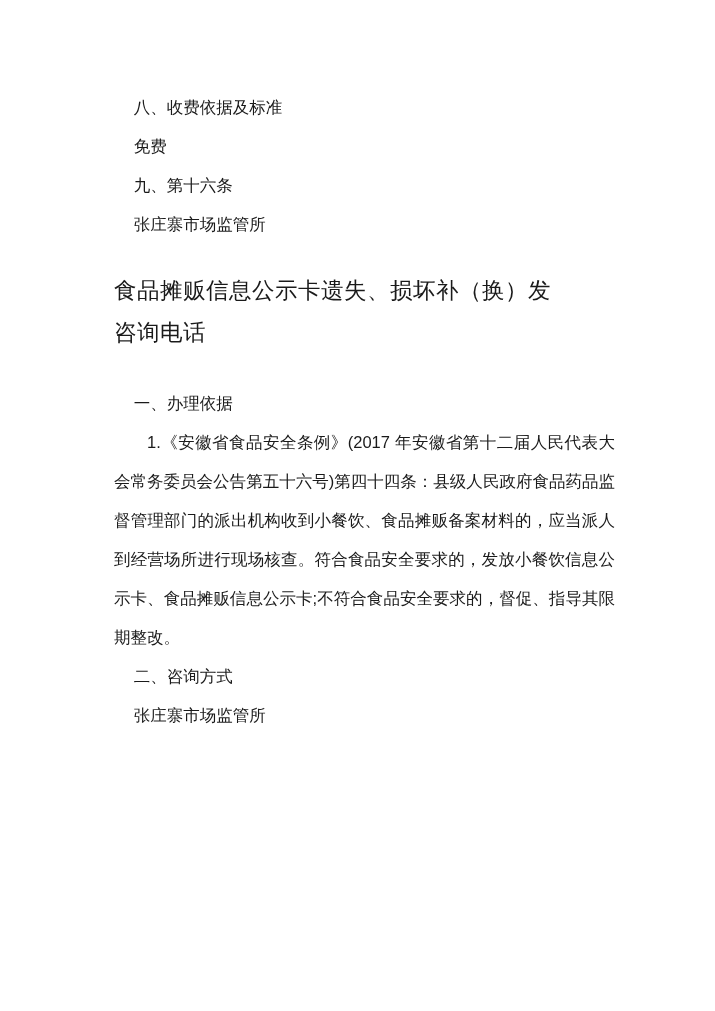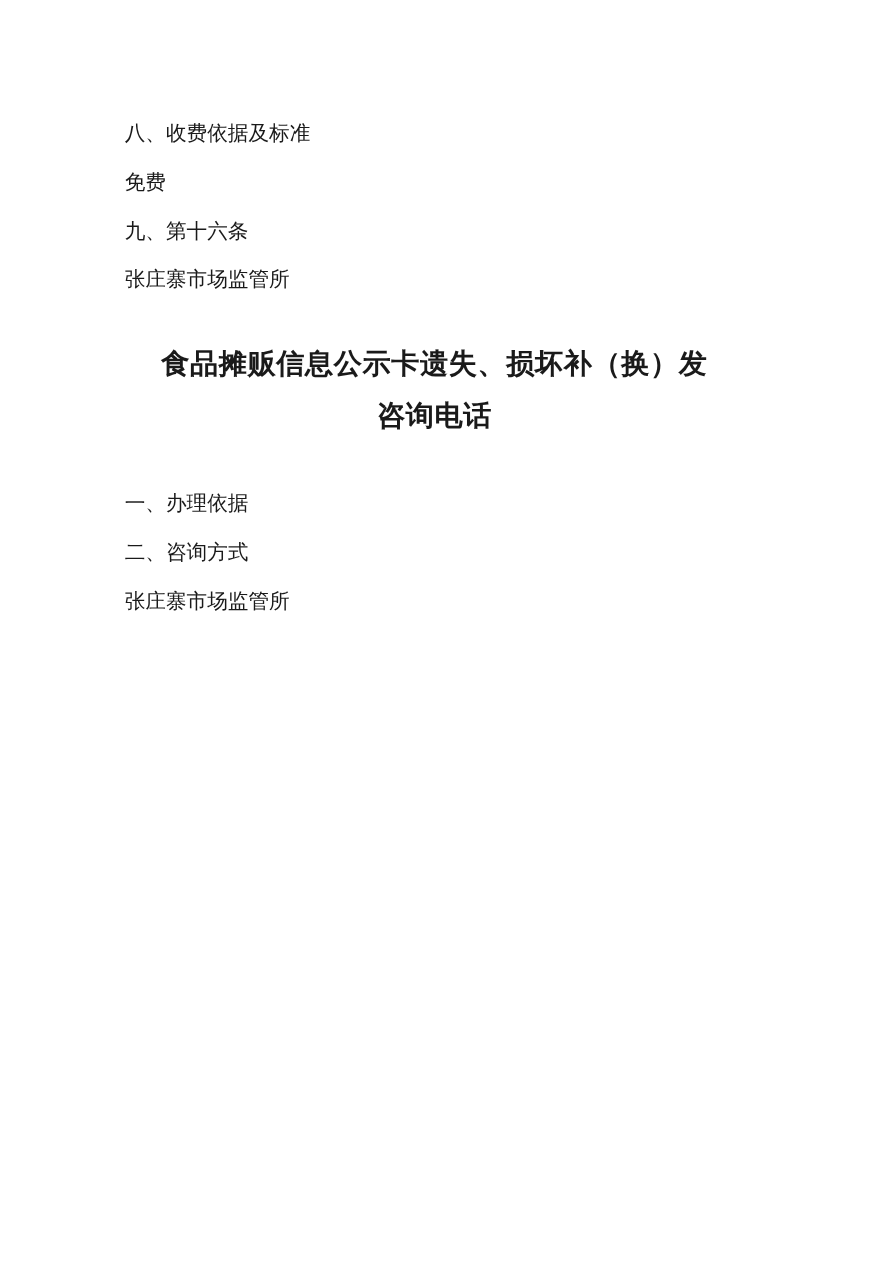--- a/index.html
+++ b/index.html
@@ -12,21 +12,21 @@
     height: 1011px;
     font-family: "Liberation Sans", sans-serif;
     color: #1a1a1a;
     -webkit-font-smoothing: antialiased;
   }
   .page {
     position: relative;
     width: 715px;
     height: 1011px;
     box-sizing: border-box;
-    padding: 88px 100px 0 80px;
+    padding: 88px 100px 0 114px;
     overflow: hidden;
   }
   .doc-body {
     font-size: 16.5px;
     line-height: 39px;
   }
   .para {
     margin: 0;
     text-align: justify;
     text-justify: inter-ideograph;
@@ -36,23 +36,22 @@
   }
   .indent-half {
     text-indent: 1.2em;
   }
   .heading-block {
     margin: 26px 0 30px 0;
   }
   .doc-title {
     margin: 0;
     font-size: 22.5px;
-    font-weight: bold;
+    font-weight: normal;
     line-height: 42px;
-    text-align: center;
     letter-spacing: 0.5px;
   }
   .doc-title .line2 {
     display: block;
   }
   .tail-group .para {
     text-indent: 1.2em;
   }
 </style>
 </head>
@@ -71,20 +70,21 @@
 
     <div class="heading-block">
       <h1 class="doc-title">
         <span>食品摊贩信息公示卡遗失、损坏补（换）发</span>
         <span class="line2">咨询电话</span>
       </h1>
     </div>
 
     <div class="section">
       <p class="para indent-half">一、办理依据</p>
+      <p class="para indent-1">1.《安徽省食品安全条例》(2017 年安徽省第十二届人民代表大会常务委员会公告第五十六号)第四十四条：县级人民政府食品药品监督管理部门的派出机构收到小餐饮、食品摊贩备案材料的，应当派人到经营场所进行现场核查。符合食品安全要求的，发放小餐饮信息公示卡、食品摊贩信息公示卡;不符合食品安全要求的，督促、指导其限期整改。</p>
     </div>
 
     <div class="section tail-group">
       <p class="para">二、咨询方式</p>
       <p class="para">张庄寨市场监管所</p>
     </div>
 
   </div>
 </div>
 

